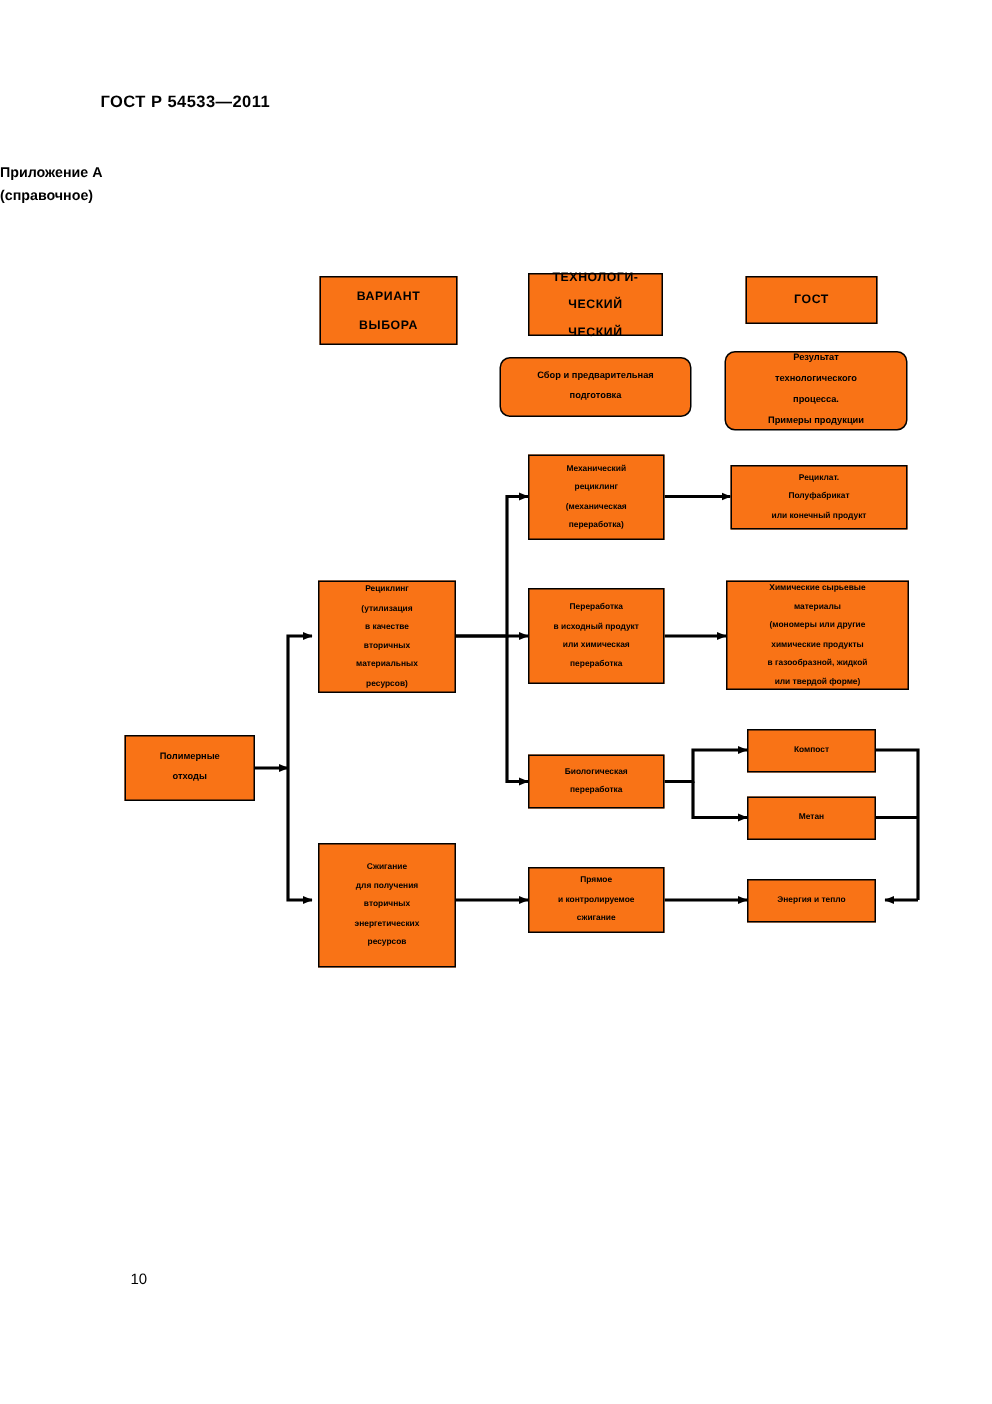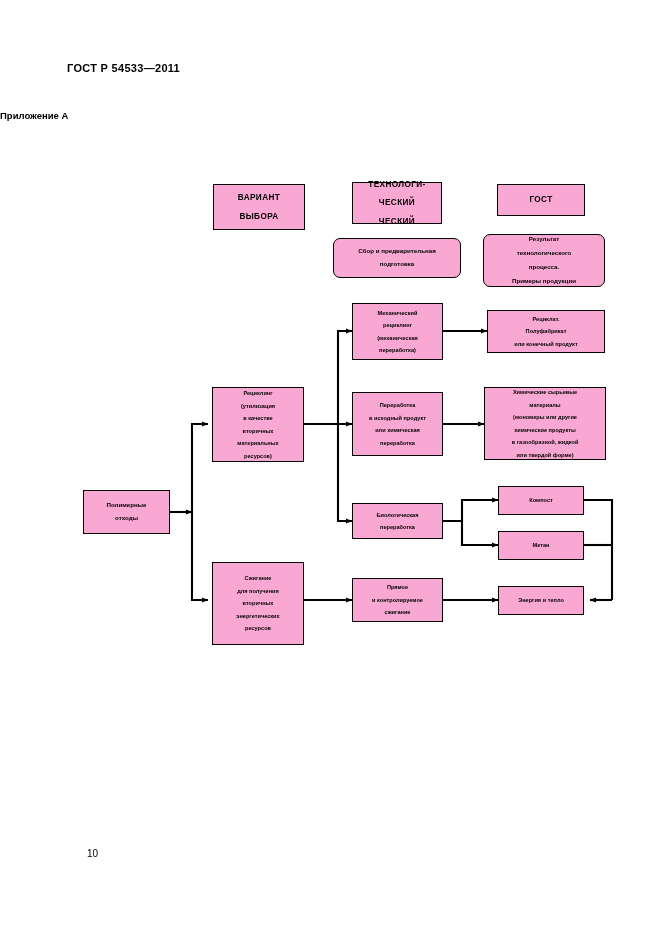--- a/index.html
+++ b/index.html
@@ -72,21 +72,21 @@
     left: 0;
     top: 0;
     width: 661px;
     height: 936px;
   }
 
   .node {
     position: absolute;
     box-sizing: border-box;
     border: 1.6px solid #000;
-    background: #f9a8d4;
+    background: #f97316;
     display: flex;
     align-items: center;
     justify-content: center;
     text-align: center;
     font-weight: bold;
     line-height: 1.12;
     padding: 13px 2px;
   }
   .node span { display: block; width: 100%; }
 
@@ -98,20 +98,21 @@
 </style>
 </head>
 <body>
 
 <div class="page">
 
   <div class="doc-header">ГОСТ Р 54533—2011</div>
 
   <div class="appendix-block">
     <div>Приложение А</div>
+    <div>(справочное)</div>
   </div>
 
 
   <svg id="diagram" viewBox="0 0 661 936">
     <defs>
       <marker id="arw" markerWidth="7" markerHeight="7" refX="6" refY="3" orient="auto" markerUnits="userSpaceOnUse">
         <path d="M0,0.4 L6.4,3 L0,5.6 z" fill="#000"></path>
       </marker>
     </defs>
     <g stroke="#000" stroke-width="2.1" fill="none" marker-end="url(#arw)">

